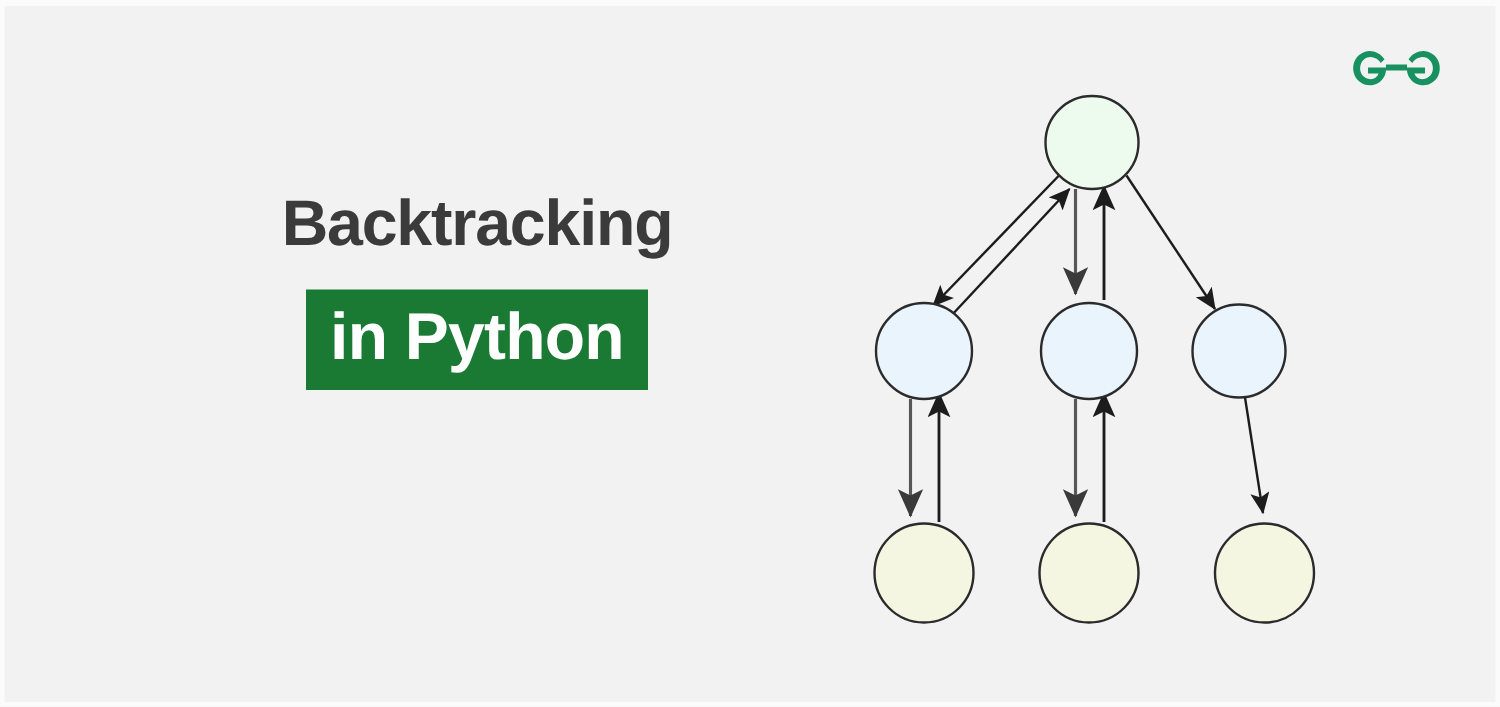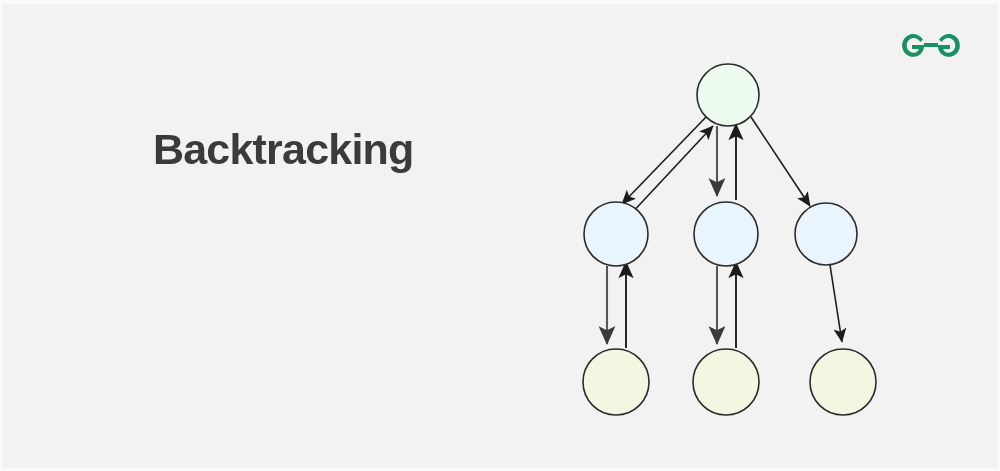--- a/index.html
+++ b/index.html
@@ -36,20 +36,21 @@
     width: 66px;
     height: 42px;
   }
 
   
   .title-block {
     position: absolute;
     left: 150px;
     top: 124px;
     width: 330px;
+    text-align: center;
   }
   .title-line-1 {
     font-size: 43px;
     font-weight: bold;
     color: #3b3b3b;
     letter-spacing: -0.8px;
     line-height: 1.0;
     margin: 0;
     white-space: nowrap;
   }
@@ -101,20 +102,23 @@
       <path d="M50 31 C44 22, 33 18, 24 21 C12 25, 6 37, 9 49 C12 61, 24 68, 36 65 C47 62, 53 52, 52 42 L28 42 L28 50 L42 50 C40 56, 34 59, 28 57 C20 55, 16 47, 18 39 C20 31, 28 26, 36 29 C40 30, 43 33, 45 36 Z" fill="#189161"></path>
 
       <path d="M82 31 C88 22, 99 18, 108 21 C120 25, 126 37, 123 49 C120 61, 108 68, 96 65 C85 62, 79 52, 80 42 L104 42 L104 50 L90 50 C92 56, 98 59, 104 57 C112 55, 116 47, 114 39 C112 31, 104 26, 96 29 C92 30, 89 33, 87 36 Z" fill="#189161"></path>
 
       <rect x="52" y="38" width="28" height="8" fill="#189161"></rect>
     </svg>
   </div>
 
   <div class="title-block">
     <div class="title-line-1">Backtracking</div>
+    <div class="title-highlight-wrap">
+      <span class="title-highlight">in Python</span>
+    </div>
   </div>
 
   <div class="diagram">
     <svg width="420" height="420" viewBox="0 0 420 420" xmlns="http://www.w3.org/2000/svg">
       <defs>
         <marker id="arrowDark" markerWidth="11" markerHeight="11" refX="8.5" refY="4" orient="auto" markerUnits="strokeWidth">
           <path d="M0,0 L9,4 L0,8 L2,4 z" fill="#1c1c1c"></path>
         </marker>
         <marker id="arrowGray" markerWidth="11" markerHeight="11" refX="8.5" refY="4" orient="auto" markerUnits="strokeWidth">
           <path d="M0,0 L9,4 L0,8 L2,4 z" fill="#3a3a3a"></path>

